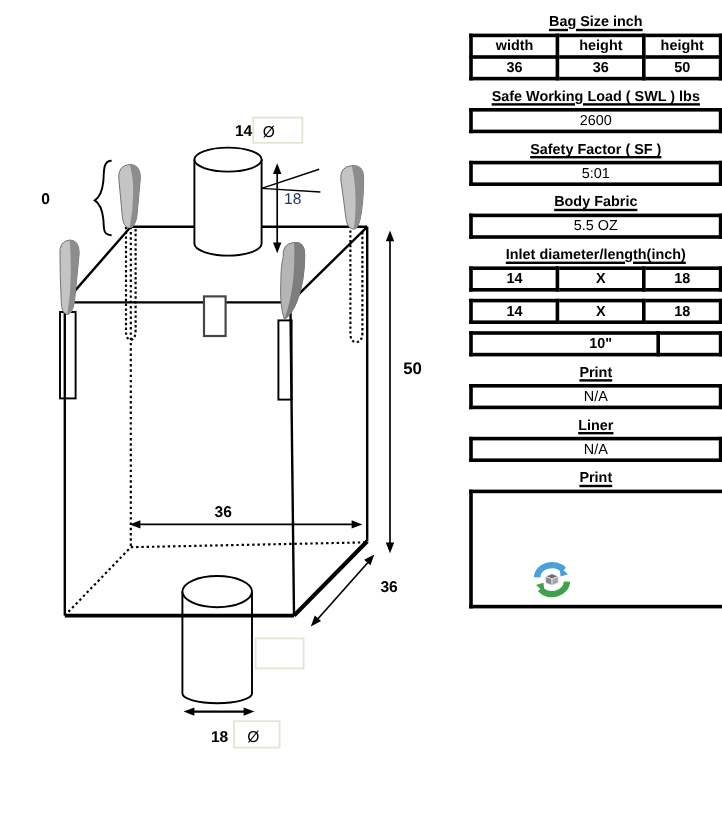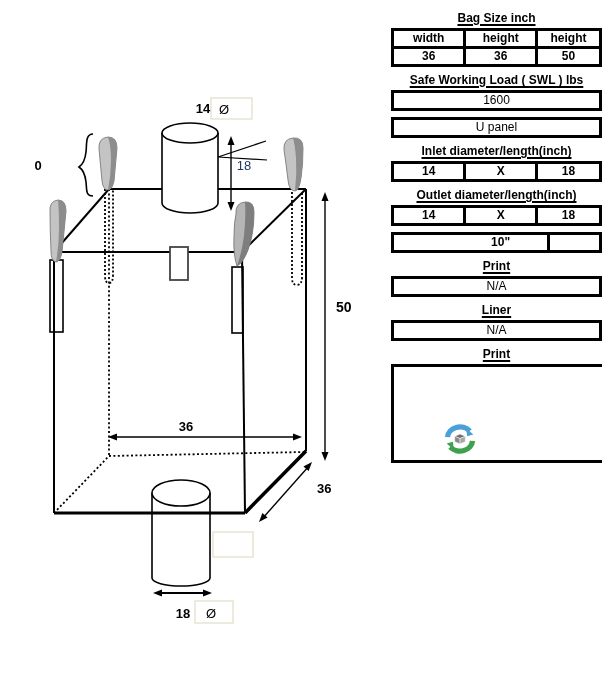--- a/index.html
+++ b/index.html
@@ -153,53 +153,65 @@
         </tr>
       </tbody>
         </table>
     </div>
 
     <div class="section">
       <div class="spec-title">Safe Working Load ( SWL ) lbs</div>
       <table class="spec">
         <tbody>
             <tr>
-          <td>1600</td>
-        </tr>
-      </tbody>
-        </table>
-    </div>
-
-
-
-    <div class="section">
-      <table class="spec">
-        <tbody>
-            <tr>
-          <td>U panel</td>
-        </tr>
-      </tbody>
-        </table>
+          <td>2600</td>
+        </tr>
+      </tbody>
+        </table>
+    </div>
+
+    <div class="section">
+      <div class="spec-title">Safety Factor ( SF )</div>
+      <table class="spec">
+        <tbody>
+            <tr>
+          <td>5:01</td>
+        </tr>
+      </tbody>
+        </table>
+    </div>
+
+    <div class="section">
+      <div class="spec-title">Body Fabric</div>
+      <table class="spec">
+        <tbody>
+            <tr>
+          <td>5.5 OZ</td>
+        </tr>
+      </tbody>
+        </table>
+    </div>
+
+    <div class="section">
     </div>
 
     <div class="section">
       <div class="spec-title">Inlet diameter/length(inch)</div>
       <table class="spec">
         <tbody>
             <tr>
           <td class="bold c1">14</td>
           <td class="bold c2">X</td>
           <td class="bold c3">18</td>
         </tr>
       </tbody>
         </table>
     </div>
 
     <div class="section">
-      <div class="spec-title">Outlet diameter/length(inch)</div>
       <table class="spec">
         <tbody>
             <tr>
           <td class="bold c1">14</td>
           <td class="bold c2">X</td>
           <td class="bold c3">18</td>
         </tr>
       </tbody>
         </table>
     </div>

